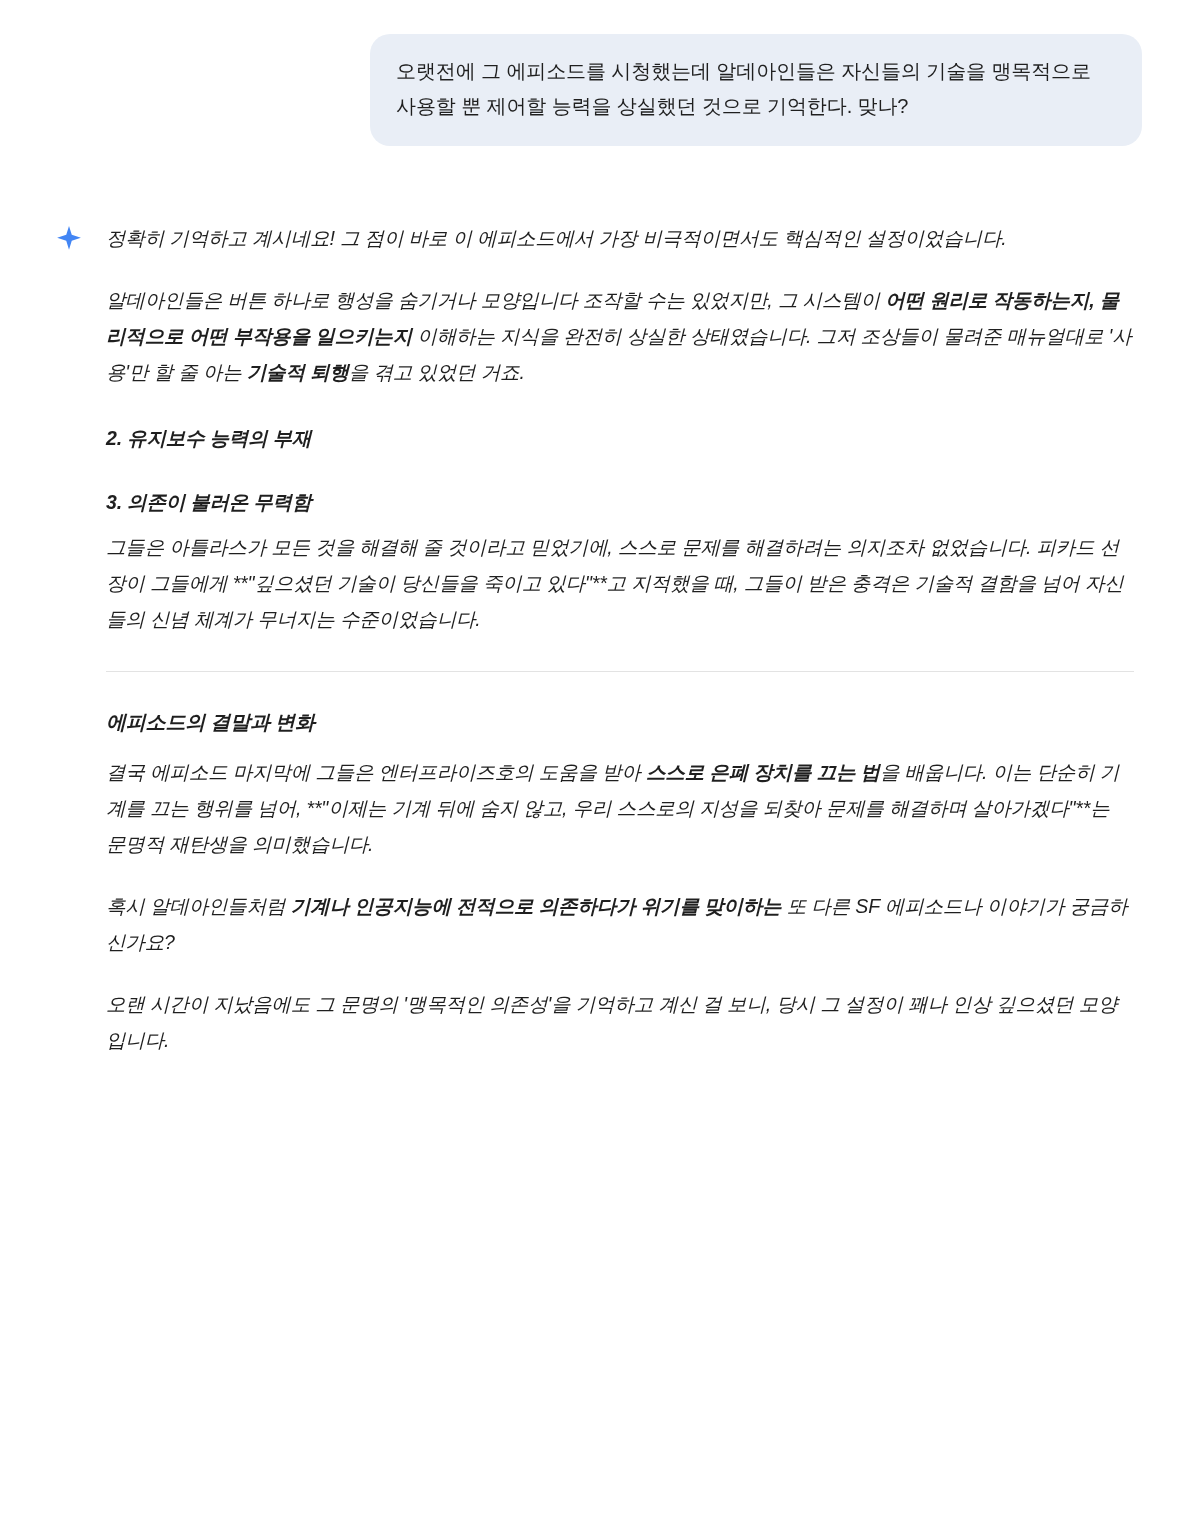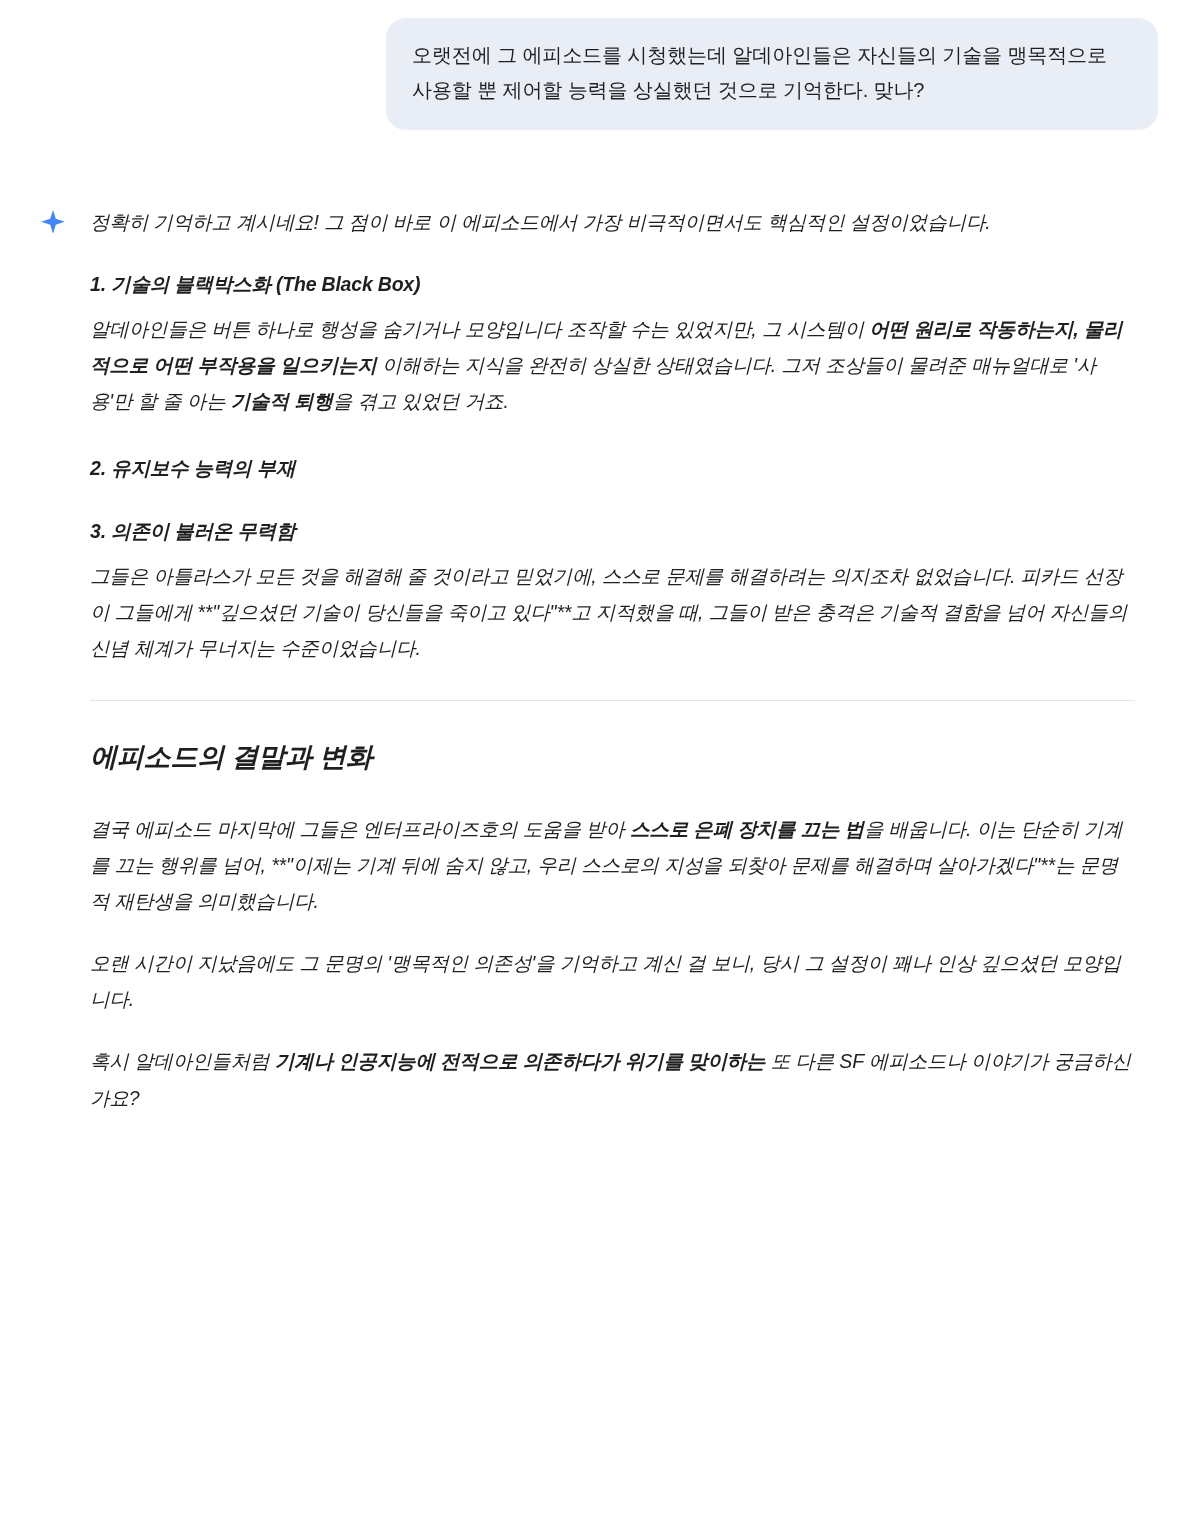--- a/index.html
+++ b/index.html
@@ -13,21 +13,21 @@
     font-family: "Liberation Sans", sans-serif;
     color: #1f1f1f;
     -webkit-font-smoothing: antialiased;
   }
 
   .page {
     position: relative;
     width: 1180px;
     min-height: 1530px;
     box-sizing: border-box;
-    padding: 0;
+    padding: 16px;
   }
 
   
   .user-row {
     display: flex;
     justify-content: flex-end;
     padding: 18px 22px 0 0;
   }
   .user-bubble {
     max-width: 720px;
@@ -84,23 +84,23 @@
     font-weight: 700;
   }
 
   hr.divider {
     border: none;
     border-top: 1px solid #e3e3e3;
     margin: 34px 0 32px 0;
   }
 
   .sect-title {
-    font-size: 27px;
+    font-size: 20px;
     font-weight: 700;
-    margin: 0 0 28px 0;
+    margin: 0 0 13px 0;
     letter-spacing: -0.2px;
   }
 </style>
 </head>
 <body>
 
 <div class="page">
 
   <div class="user-row">
     <div class="user-bubble">오랫전에 그 에피소드를 시청했는데 알데아인들은 자신들의 기술을 맹목적으로 사용할 뿐 제어할 능력을 상실했던 것으로 기억한다. 맞나?</div>
@@ -112,33 +112,32 @@
       <svg class="spark" viewBox="0 0 24 24" aria-hidden="true">
         <path d="M12 1.5 L14.2 8.6 L21.5 11 L14.2 13.4 L12 20.5 L9.8 13.4 L2.5 11 L9.8 8.6 Z" fill="#4285f4"></path>
       </svg>
     </div>
 
     <div class="assistant-body">
 
       <p>정확히 기억하고 계시네요! 그 점이 바로 이 에피소드에서 가장 비극적이면서도 핵심적인 설정이었습니다.</p>
 
 
-      <h3 class="first">1. 기술의 블랙박스화 (The Black Box)</h3>
       <p><span>알데아인들은 버튼 하나로 행성을 숨기거나 모양입니다 조작할 수는 있었지만, 그 시스템이 </span><b>어떤 원리로 작동하는지, 물리적으로 어떤 부작용을 일으키는지</b><span> 이해하는 지식을 완전히 상실한 상태였습니다. 그저 조상들이 물려준 매뉴얼대로 '사용'만 할 줄 아는 </span><b>기술적 퇴행</b><span>을 겪고 있었던 거죠.</span></p>
 
       <h3>2. 유지보수 능력의 부재</h3>
 
       <h3>3. 의존이 불러온 무력함</h3>
       <p>그들은 아틀라스가 모든 것을 해결해 줄 것이라고 믿었기에, 스스로 문제를 해결하려는 의지조차 없었습니다. 피카드 선장이 그들에게 **"깊으셨던 기술이 당신들을 죽이고 있다"**고 지적했을 때, 그들이 받은 충격은 기술적 결함을 넘어 자신들의 신념 체계가 무너지는 수준이었습니다.</p>
 
       <hr class="divider">
 
       <div class="sect-title">에피소드의 결말과 변화</div>
       <p><span>결국 에피소드 마지막에 그들은 엔터프라이즈호의 도움을 받아 </span><b>스스로 은폐 장치를 끄는 법</b><span>을 배웁니다. 이는 단순히 기계를 끄는 행위를 넘어, **"이제는 기계 뒤에 숨지 않고, 우리 스스로의 지성을 되찾아 문제를 해결하며 살아가겠다"**는 문명적 재탄생을 의미했습니다.</span></p>
 
+      <p><span>혹시 알데아인들처럼 </span><b>기계나 인공지능에 전적으로 의존하다가 위기를 맞이하는</b><span> 또 다른 SF 에피소드나 이야기가 궁금하신가요?</span></p>
+
       <p>오랜 시간이 지났음에도 그 문명의 '맹목적인 의존성'을 기억하고 계신 걸 보니, 당시 그 설정이 꽤나 인상 깊으셨던 모양입니다.</p>
-
-      <p><span>혹시 알데아인들처럼 </span><b>기계나 인공지능에 전적으로 의존하다가 위기를 맞이하는</b><span> 또 다른 SF 에피소드나 이야기가 궁금하신가요?</span></p>
 
     </div>
   </div>
 
 </div>
 
 </body></html>

